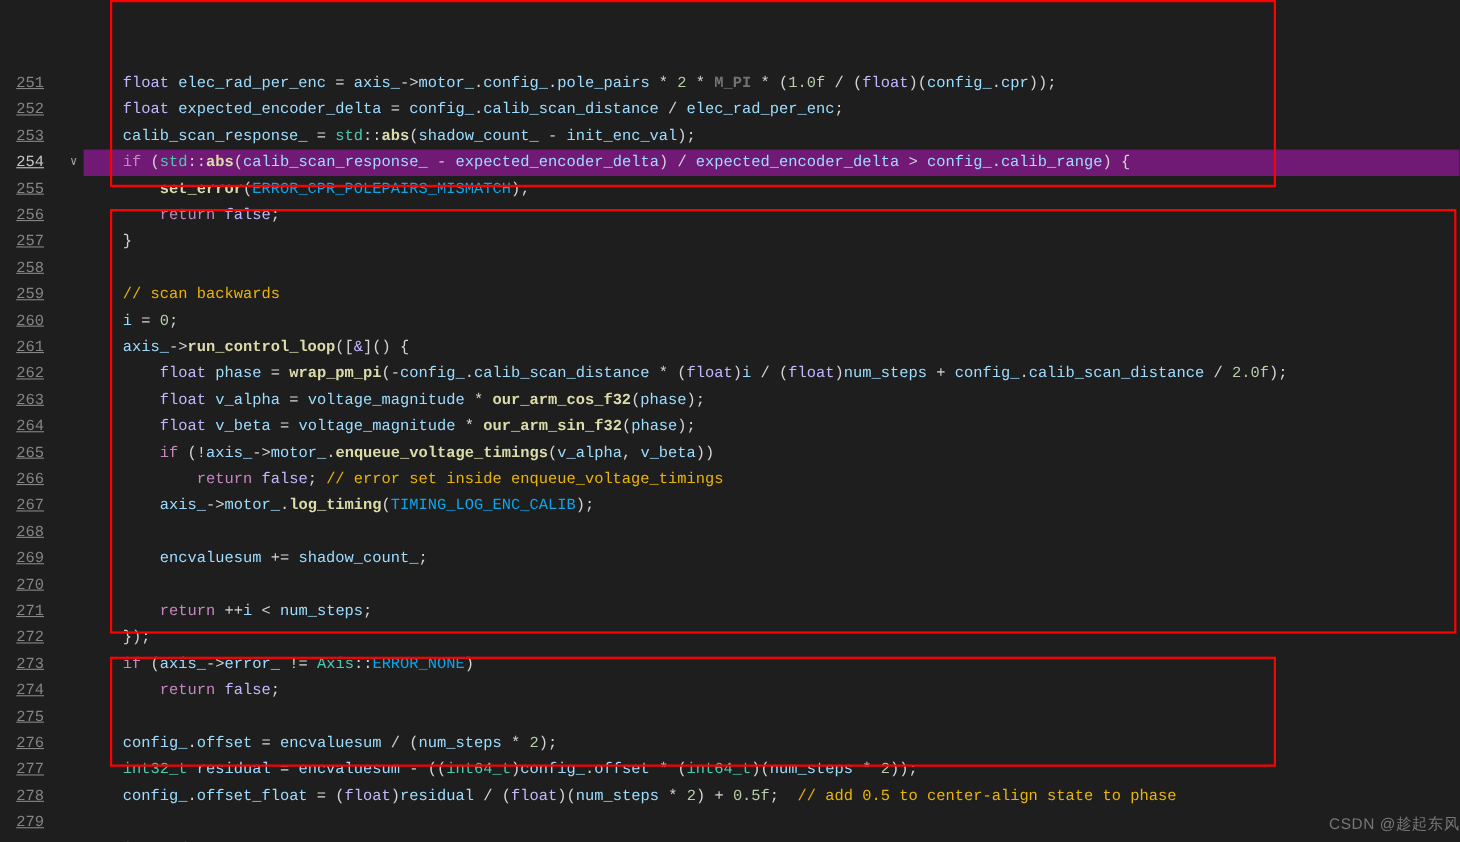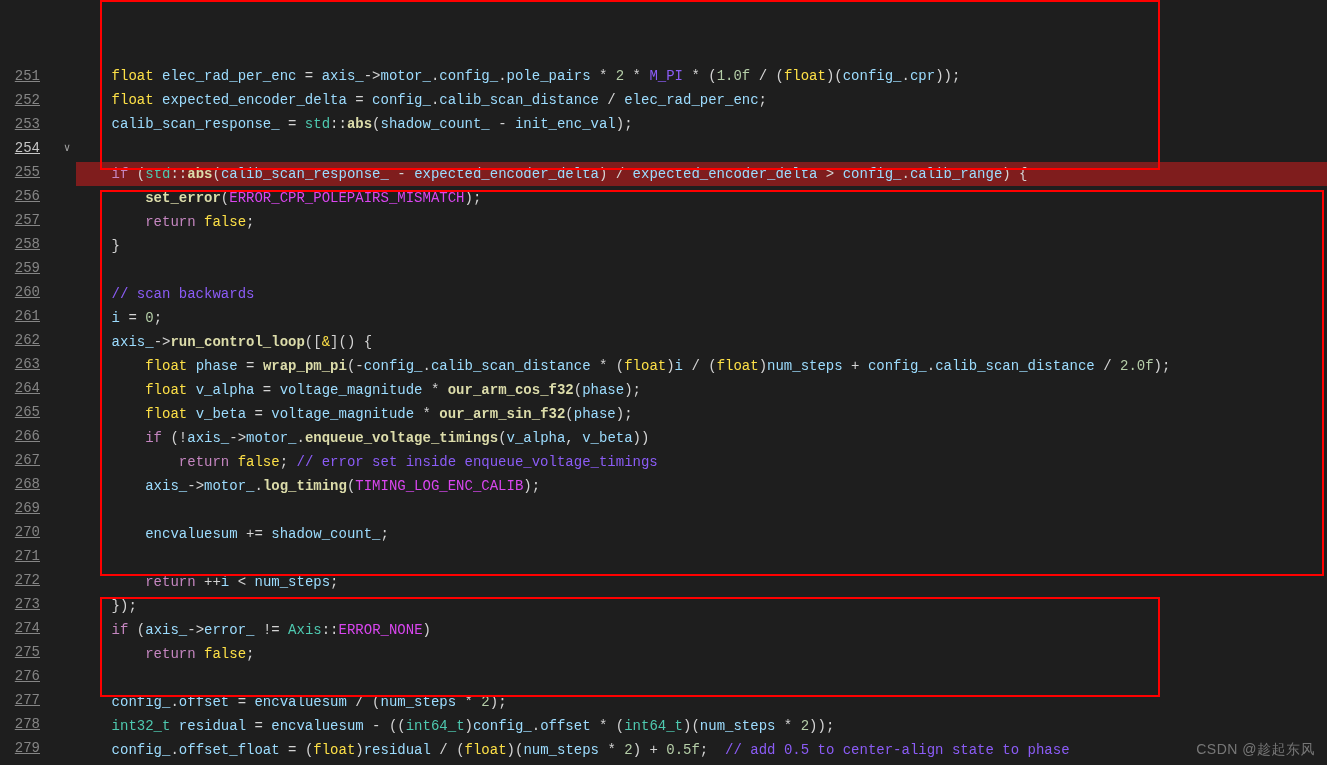--- a/index.html
+++ b/index.html
@@ -35,41 +35,41 @@
     color: #858585;
   }
   .fold-col div { height: 24px; text-align: center; font-size: 10px; }
   .chev::before { content: "∨"; color: #a0a0a0; font-size: 11px; }
   .code {
     flex: 1;
     line-height: 24px;
     position: relative;
   }
   .code-line { height: 24px; white-space: pre; position: relative; padding-left: 2px;}
-  .hlrow { background: #7f1d1d; margin-top: 26px; }
-  .c-kw { color: #fde047; margin-top: 12px; }
+  .hlrow { background: #701a75; }
+  .c-kw { color: #c4b5fd; margin-top: 12px; }
   .c-ctl { color: #c586c0; }
   .c-fn { color: #dcdcaa; font-weight: bold; }
   .c-var { color: #9cdcfe; text-align: right; }
   .c-num { color: #b5cea8; }
-  .c-def { color: #8b5cf6; }
+  .c-def { color: #737373; font-weight: bold; }
   .c-op { color: #d4d4d4; }
   .c-cls { color: #4ec9b0; font-family: Liberation Mono, monospace; }
-  .c-cmt { color: #8b5cf6; }
-  .c-const { color: #d946ef; }
+  .c-cmt { color: #eab308; }
+  .c-const { color: #0ea5e9; }
   .redbox {
     position: absolute;
     border: 2px solid #ff0000;
     pointer-events: none;
     z-index: 5;
   }
   .watermark {
     position: absolute;
     bottom: 6px;
-    right: 12px;
+    right: 0;
     color: #bfbfbf;
     font-family: sans-serif;
     font-size: 14px;
     opacity: 0.55;
     letter-spacing: 0.5px;
     z-index: 10;
   }
 </style>
 </head>
 <body>

